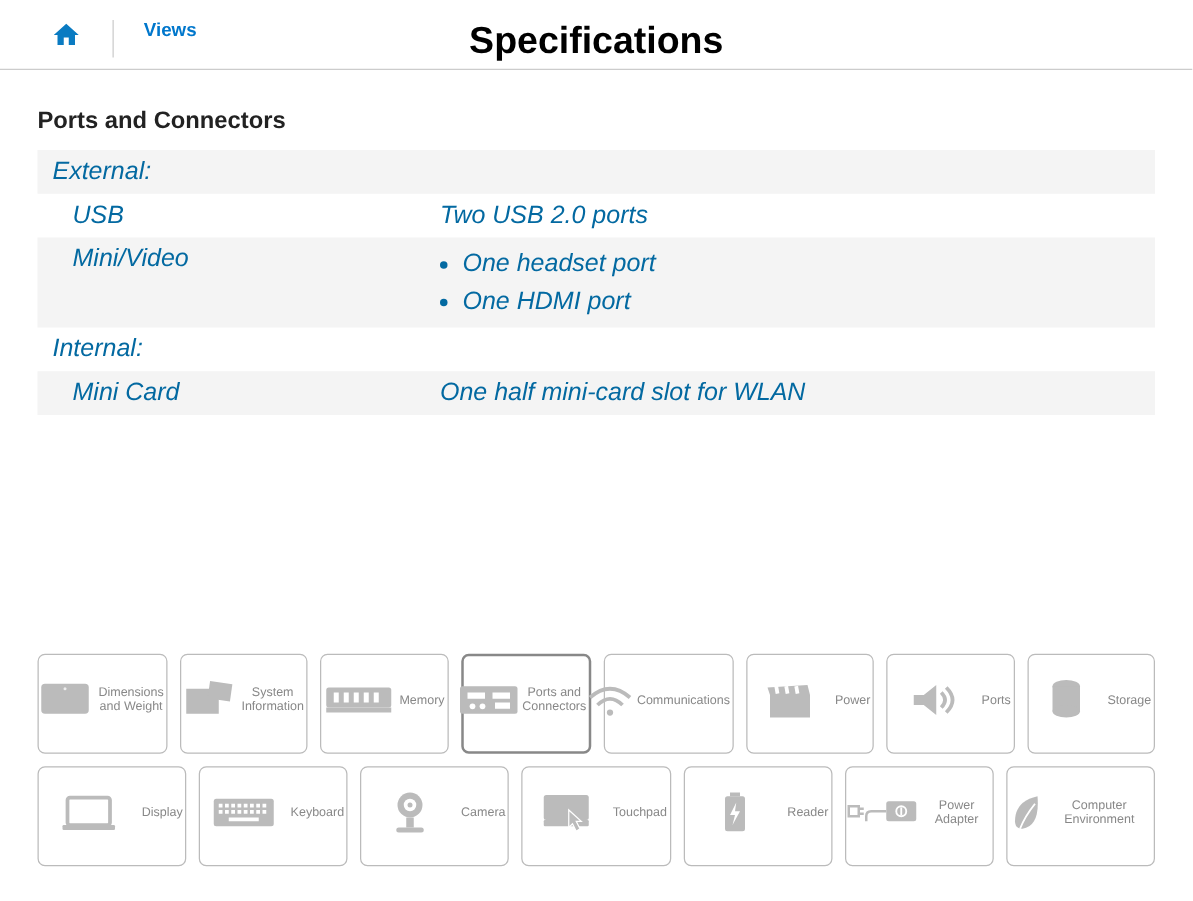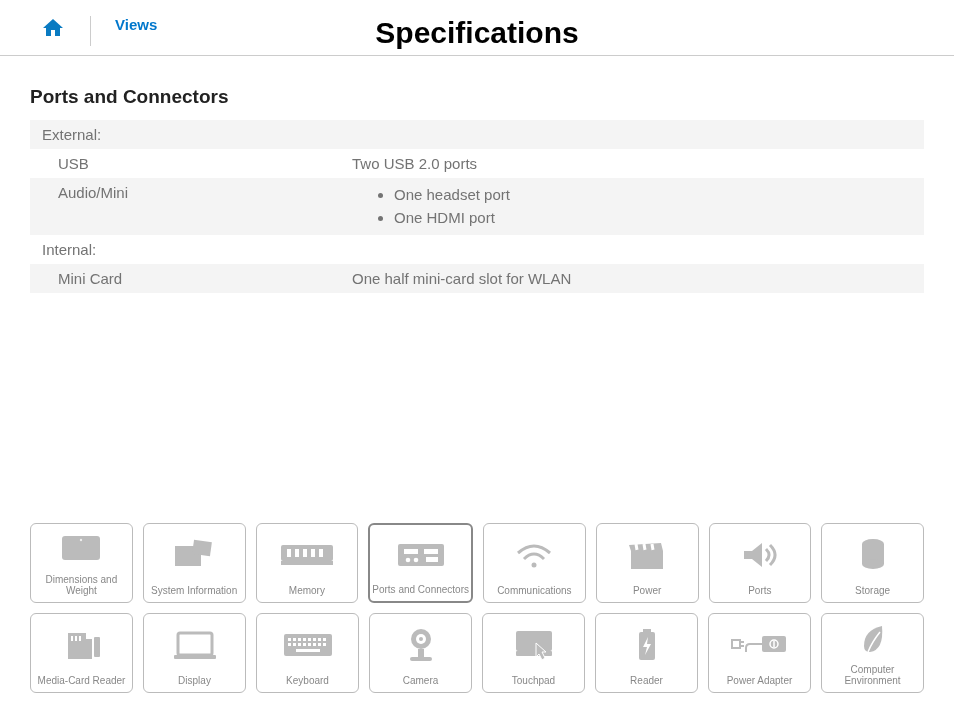--- a/index.html
+++ b/index.html
@@ -37,44 +37,44 @@
   }
   .content {
     padding: 30px 30px 0 30px;
   }
   .section-title {
     font-size: 19px;
     font-weight: 700;
     color: #222;
     margin-bottom: 12px;
   }
-  .spec-table { width: 100%; font-size: 15px; color:#737373; }
+  .spec-table { width: 100%; font-size: 20px; color:#0369a1;font-style:italic; }
   .spec-row { display:flex; }
   .spec-row.gray { background:#f4f4f4; }
   .cell-label { width: 310px; padding: 6px 12px; }
   .cell-label.indent { padding-left: 28px; }
   .cell-value { flex:1; padding: 6px 12px; }
   .cell-value ul { list-style: disc; padding-left: 18px; }
-  .cell-value li { line-height: 1.5; margin-left: 24px; }
+  .cell-value li { line-height: 1.5; }
 
   .bottom-nav {
     position: absolute;
     bottom: 18px;
     left: 0; right: 0;
     padding: 0 30px;
   }
   .nav-row { display:flex; gap:10px; margin-bottom:10px; }
   .nav-card {
     flex:1;
     width: 104px;
     height: 80px;
     border: 1px solid #bbb;
     border-radius: 6px;
     display:flex;
-    flex-direction: column;
+    flex-direction: row;
     align-items:center;
     justify-content: flex-end;
     padding-bottom: 6px;
     cursor: pointer;
     color: #999;
     text-align:center;
   }
   .nav-card.active { border: 2px solid #888; }
   .nav-card .icon-wrap { flex:1; display:flex; align-items:center; justify-content:center; }
   .nav-card .nav-label {
@@ -105,21 +105,21 @@
   <div class="spec-table">
     <div class="spec-row gray">
       <div class="cell-label">External:</div>
       <div class="cell-value"></div>
     </div>
     <div class="spec-row">
       <div class="cell-label indent">USB</div>
       <div class="cell-value">Two USB 2.0 ports</div>
     </div>
     <div class="spec-row gray">
-      <div class="cell-label indent">Audio/Mini</div>
+      <div class="cell-label indent">Mini/Video</div>
       <div class="cell-value">
         <ul>
           <li>One headset port</li>
           <li>One HDMI port</li>
         </ul>
       </div>
     </div>
     <div class="spec-row">
       <div class="cell-label">Internal:</div>
       <div class="cell-value"></div>
@@ -232,34 +232,20 @@
               <rect x="4" y="6" width="22" height="20"></rect>
               <ellipse cx="15" cy="26" rx="11" ry="5"></ellipse>
             </svg>
       </span>
         </div>
       <div class="nav-label">Storage</div>
     </div>
   </div>
 
   <div class="nav-row">
-    <div class="nav-card">
-      <div class="icon-wrap">
-          <span>
-        <svg width="40" height="32" fill="#bbb">
-              <path d="M6 4 H24 L24 10 H30 V30 H6 Z"></path>
-              <rect x="9" y="7" width="2" height="5" fill="#fff"></rect>
-              <rect x="13" y="7" width="2" height="5" fill="#fff"></rect>
-              <rect x="17" y="7" width="2" height="5" fill="#fff"></rect>
-              <rect x="32" y="8" width="6" height="20" rx="1"></rect>
-            </svg>
-      </span>
-        </div>
-      <div class="nav-label">Media-Card Reader</div>
-    </div>
     <div class="nav-card">
       <div class="icon-wrap">
           <span>
         <svg width="46" height="32" fill="#bbb">
               <rect x="6" y="4" width="34" height="22" rx="2" fill="none" stroke="#bbb" stroke-width="3"></rect>
               <rect x="2" y="26" width="42" height="4" rx="1"></rect>
             </svg>
       </span>
         </div>
       <div class="nav-label">Display</div>

